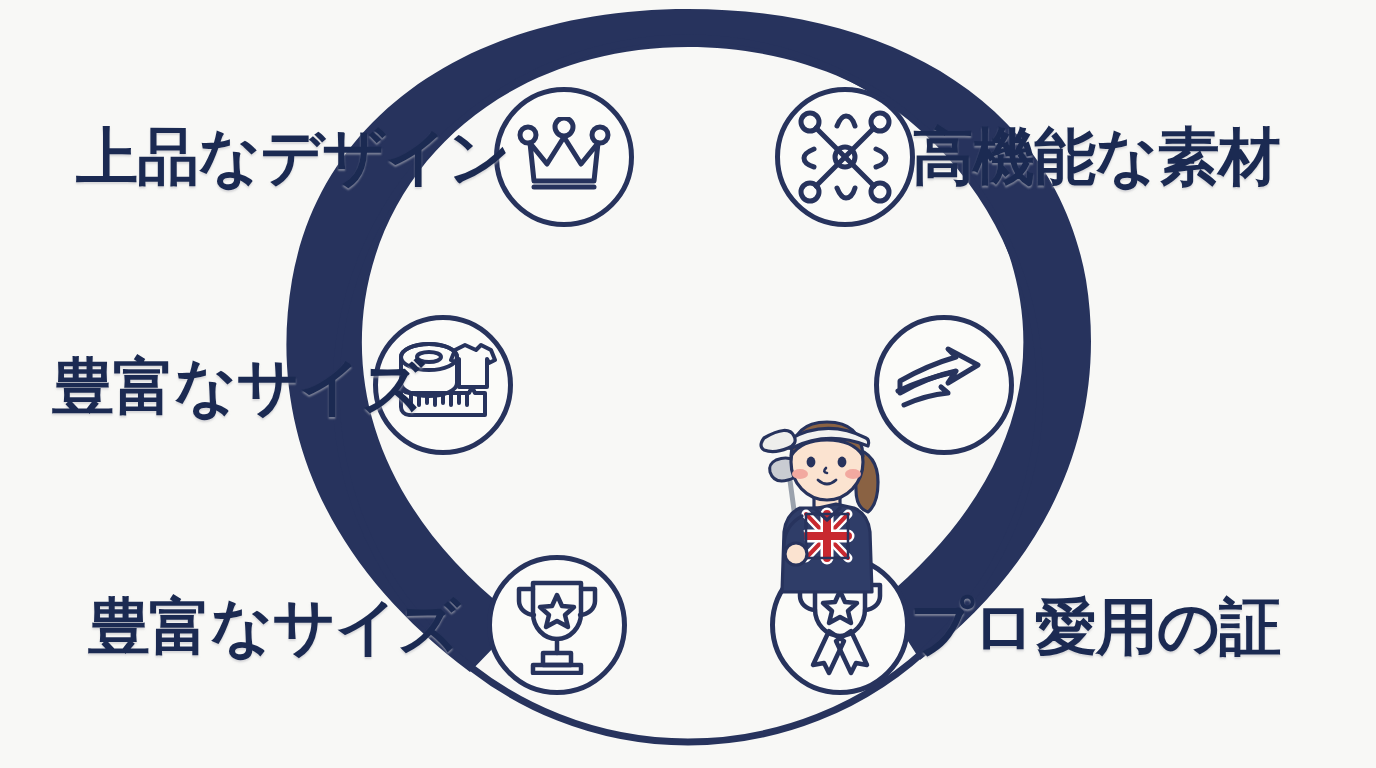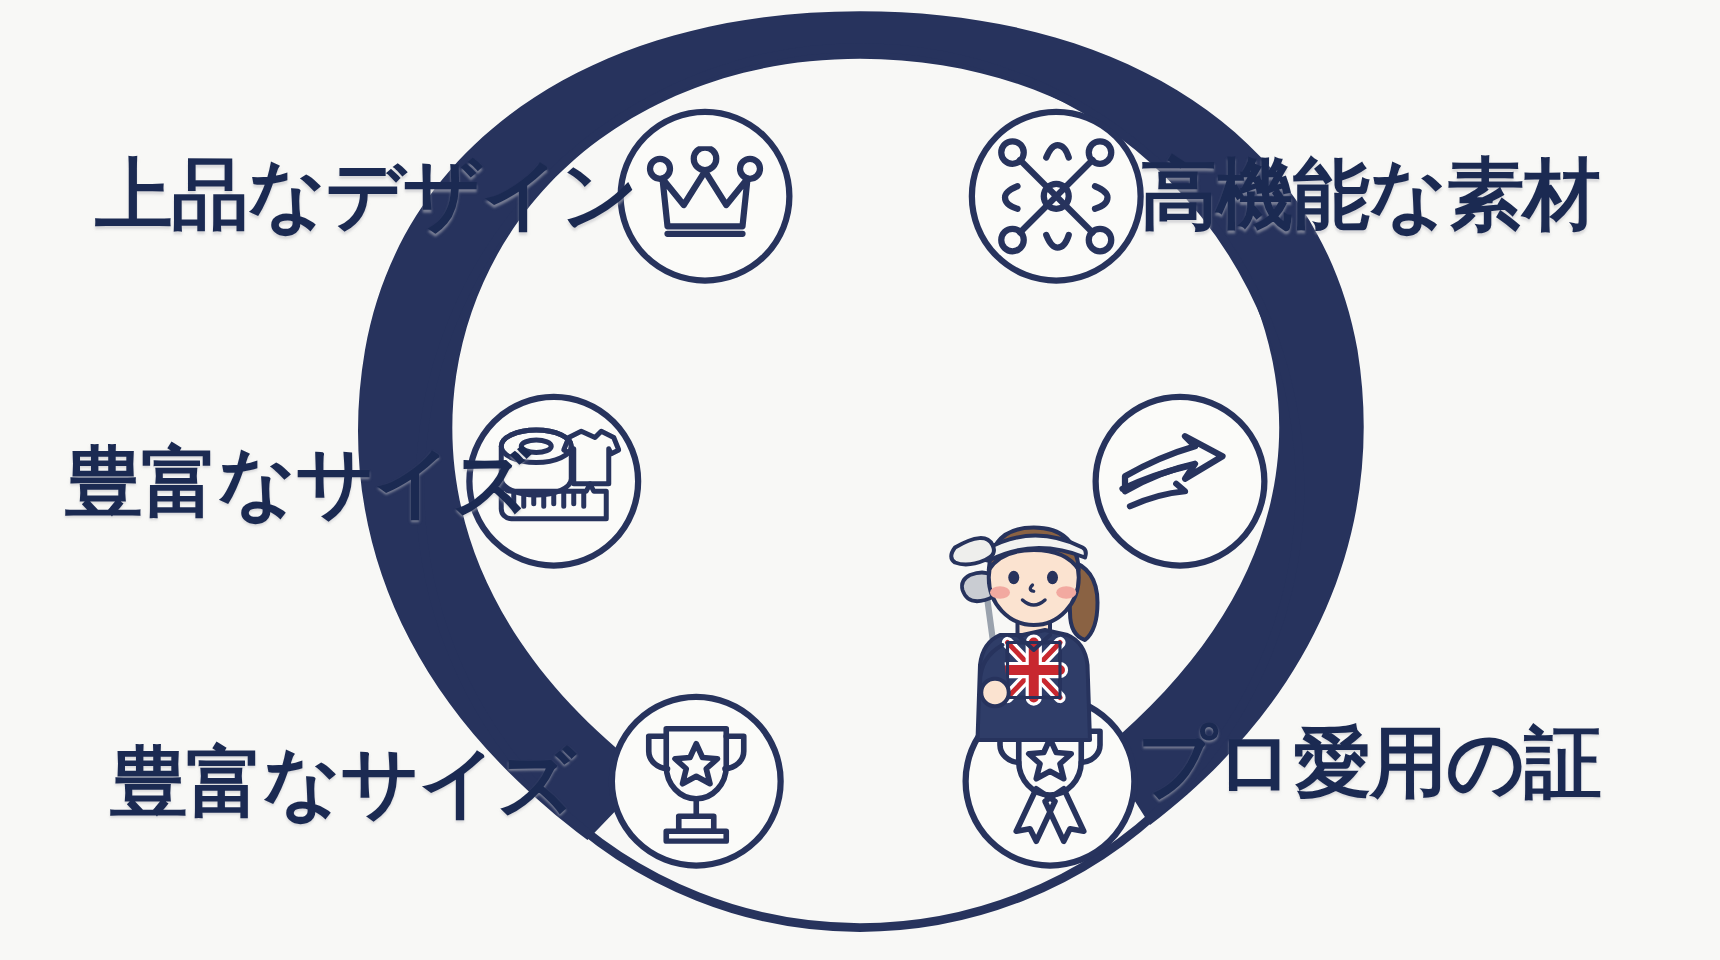--- a/index.html
+++ b/index.html
@@ -235,15 +235,15 @@
 
   <div class="label label-left" style="left:76px; top:126px;">上品なデザイン</div>
 
   <div class="label label-right" style="left:912px; top:126px;">高機能な素材</div>
 
   <div class="label label-left" style="left:52px; top:356px;">豊富なサイズ</div>
 
 
   <div class="label label-left" style="left:88px; top:596px;">豊富なサイズ</div>
 
-  <div class="label label-right" style="left:910px; top:580px;text-align:center;">プロ愛用の証</div>
+  <div class="label label-right" style="left:910px; top:596px;text-align:center;">プロ愛用の証</div>
 
 </div>
 
 </body></html>

